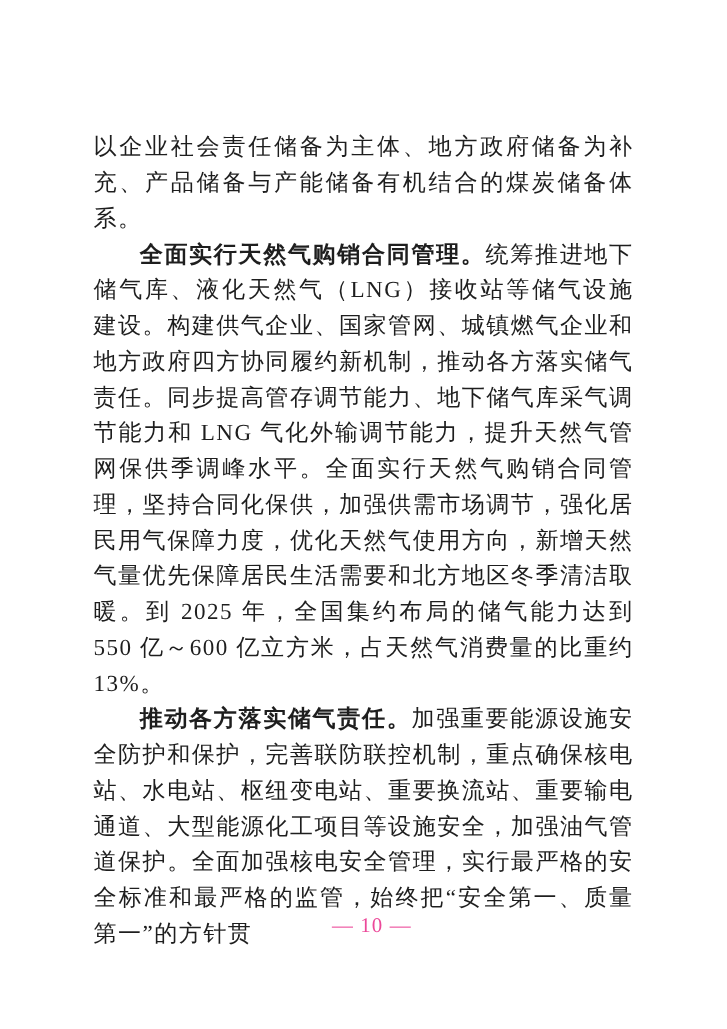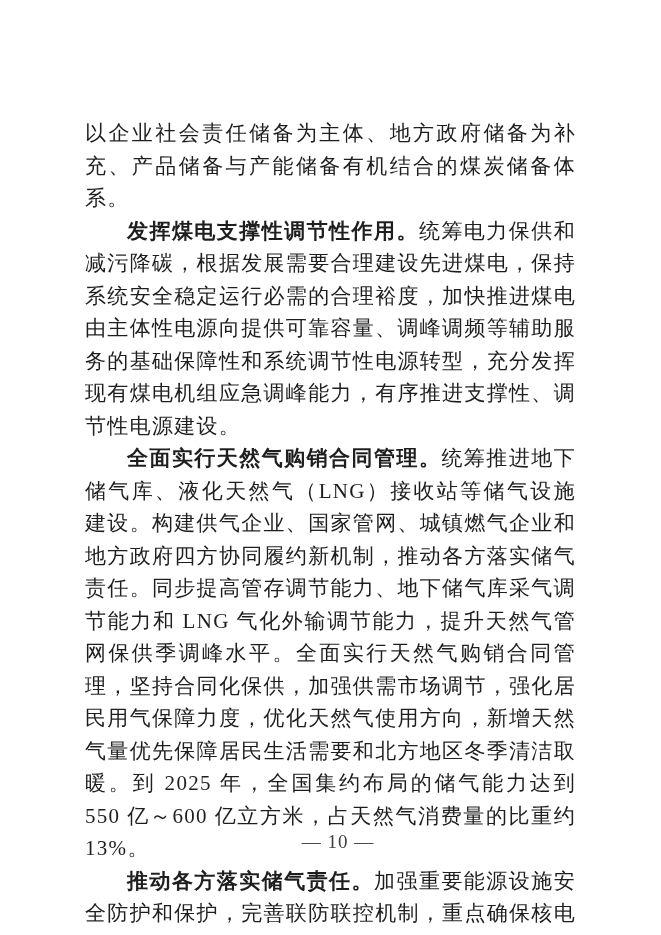--- a/index.html
+++ b/index.html
@@ -42,34 +42,33 @@
   .lead {
     font-weight: bold;
   }
   .page-number {
     position: absolute;
     left: 15px;
     right: 0;
     top: 831px;
     text-align: center;
     font-size: 19px;
-    color: #404040;
+    color: #ec4899;
     letter-spacing: 1px;
   }
 </style>
 </head>
 <body>
 
 <div class="page">
 
   <div class="text-block">
 
     <p class="para"><span class="lead"></span><span>以企业社会责任储备为主体、地方政府储备为补充、产品储备与产能储备有机结合的煤炭储备体系。</span></p>
 
-    <p class="para indent"><span class="lead">发挥煤电支撑性调节性作用。</span><span>统筹电力保供和减污降碳，根据发展需要合理建设先进煤电，保持系统安全稳定运行必需的合理裕度，加快推进煤电由主体性电源向提供可靠容量、调峰调频等辅助服务的基础保障性和系统调节性电源转型，充分发挥现有煤电机组应急调峰能力，有序推进支撑性、调节性电源建设。</span></p>
 
     <p class="para indent"><span class="lead">全面实行天然气购销合同管理。</span><span>统筹推进地下储气库、液化天然气（LNG）接收站等储气设施建设。构建供气企业、国家管网、城镇燃气企业和地方政府四方协同履约新机制，推动各方落实储气责任。同步提高管存调节能力、地下储气库采气调节能力和 LNG 气化外输调节能力，提升天然气管网保供季调峰水平。全面实行天然气购销合同管理，坚持合同化保供，加强供需市场调节，强化居民用气保障力度，优化天然气使用方向，新增天然气量优先保障居民生活需要和北方地区冬季清洁取暖。到 2025 年，全国集约布局的储气能力达到 550 亿～600 亿立方米，占天然气消费量的比重约 13%。</span></p>
 
     <p class="para indent"><span class="lead">推动各方落实储气责任。</span><span>加强重要能源设施安全防护和保护，完善联防联控机制，重点确保核电站、水电站、枢纽变电站、重要换流站、重要输电通道、大型能源化工项目等设施安全，加强油气管道保护。全面加强核电安全管理，实行最严格的安全标准和最严格的监管，始终把“安全第一、质量第一”的方针贯</span></p>
 
   </div>
 
   <div class="page-number">— 10 —</div>
 
 </div>

